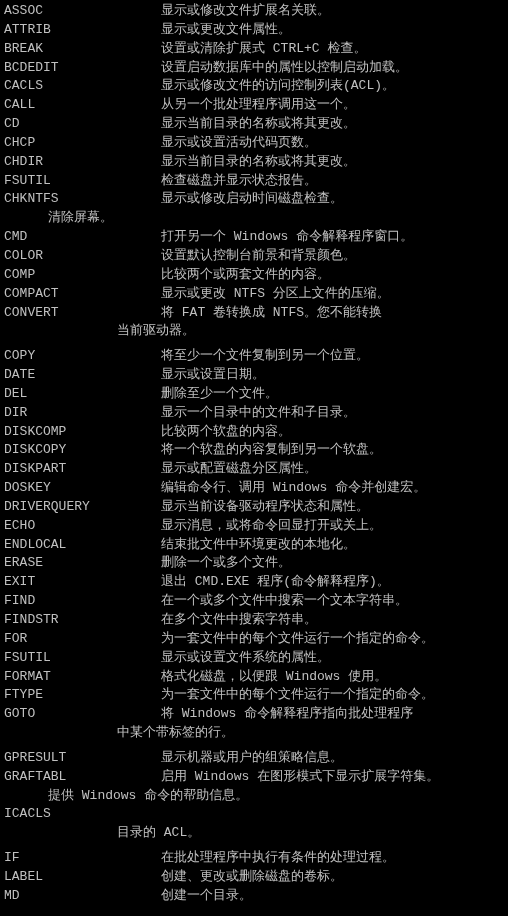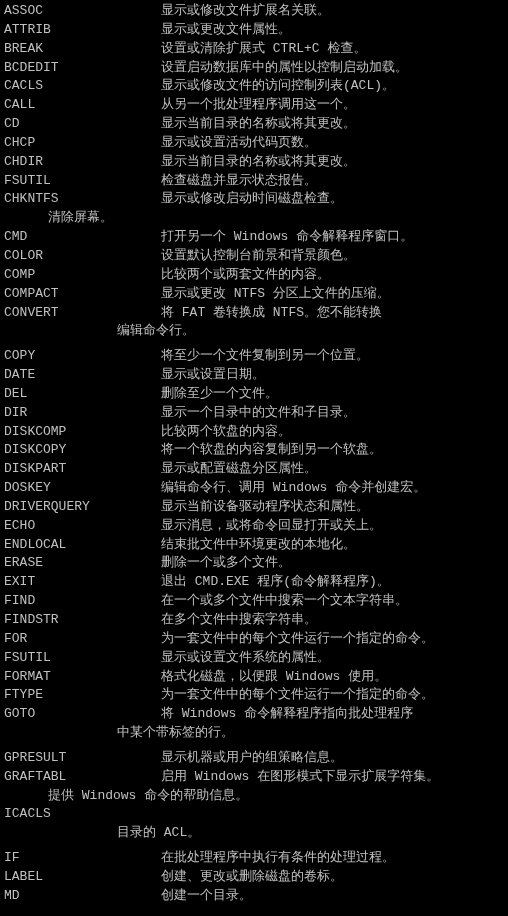--- a/index.html
+++ b/index.html
@@ -60,21 +60,21 @@
     <div class="cmd-row"><span class="cmd-name">CHCP</span><span class="cmd-desc">显示或设置活动代码页数。</span></div>
     <div class="cmd-row"><span class="cmd-name">CHDIR</span><span class="cmd-desc">显示当前目录的名称或将其更改。</span></div>
     <div class="cmd-row"><span class="cmd-name">FSUTIL</span><span class="cmd-desc">检查磁盘并显示状态报告。</span></div>
     <div class="cmd-row"><span class="cmd-name">CHKNTFS</span><span class="cmd-desc">显示或修改启动时间磁盘检查。</span></div>
     <div class="cmd-row"><span class="cmd-desc">清除屏幕。</span></div>
     <div class="cmd-row"><span class="cmd-name">CMD</span><span class="cmd-desc">打开另一个 Windows 命令解释程序窗口。</span></div>
     <div class="cmd-row"><span class="cmd-name">COLOR</span><span class="cmd-desc">设置默认控制台前景和背景颜色。</span></div>
     <div class="cmd-row"><span class="cmd-name">COMP</span><span class="cmd-desc">比较两个或两套文件的内容。</span></div>
     <div class="cmd-row"><span class="cmd-name">COMPACT</span><span class="cmd-desc">显示或更改 NTFS 分区上文件的压缩。</span></div>
     <div class="cmd-row"><span class="cmd-name">CONVERT</span><span class="cmd-desc">将 FAT 卷转换成 NTFS。您不能转换</span></div>
-    <div class="indent-desc">编辑命令行。</div>
+    <div class="indent-desc">当前驱动器。</div>
     <div class="blank-line"></div>
     <div class="cmd-row"><span class="cmd-name">COPY</span><span class="cmd-desc">将至少一个文件复制到另一个位置。</span></div>
     <div class="cmd-row"><span class="cmd-name">DATE</span><span class="cmd-desc">显示或设置日期。</span></div>
     <div class="cmd-row"><span class="cmd-name">DEL</span><span class="cmd-desc">删除至少一个文件。</span></div>
     <div class="cmd-row"><span class="cmd-name">DIR</span><span class="cmd-desc">显示一个目录中的文件和子目录。</span></div>
     <div class="cmd-row"><span class="cmd-name">DISKCOMP</span><span class="cmd-desc">比较两个软盘的内容。</span></div>
     <div class="cmd-row"><span class="cmd-name">DISKCOPY</span><span class="cmd-desc">将一个软盘的内容复制到另一个软盘。</span></div>
     <div class="cmd-row"><span class="cmd-name">DISKPART</span><span class="cmd-desc">显示或配置磁盘分区属性。</span></div>
     <div class="cmd-row"><span class="cmd-name">DOSKEY</span><span class="cmd-desc">编辑命令行、调用 Windows 命令并创建宏。</span></div>
     <div class="cmd-row"><span class="cmd-name">DRIVERQUERY</span><span class="cmd-desc">显示当前设备驱动程序状态和属性。</span></div>

